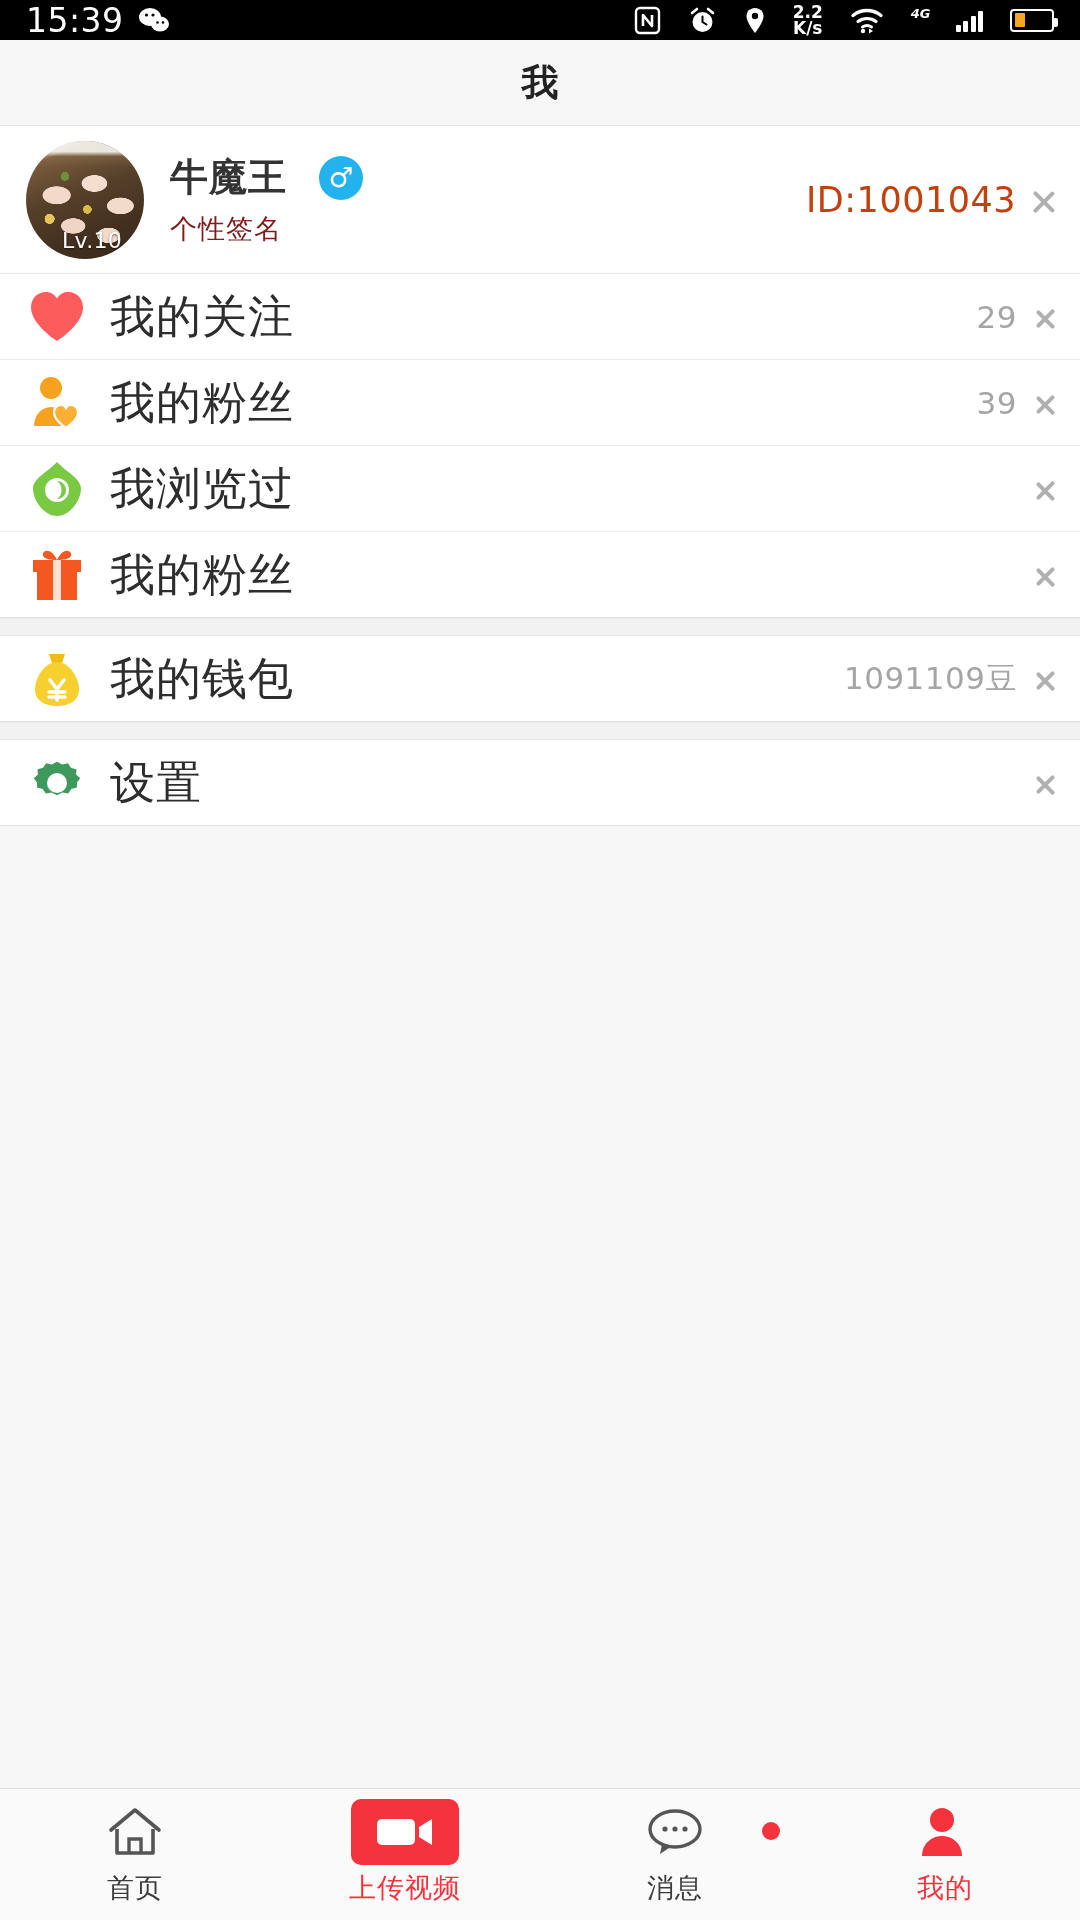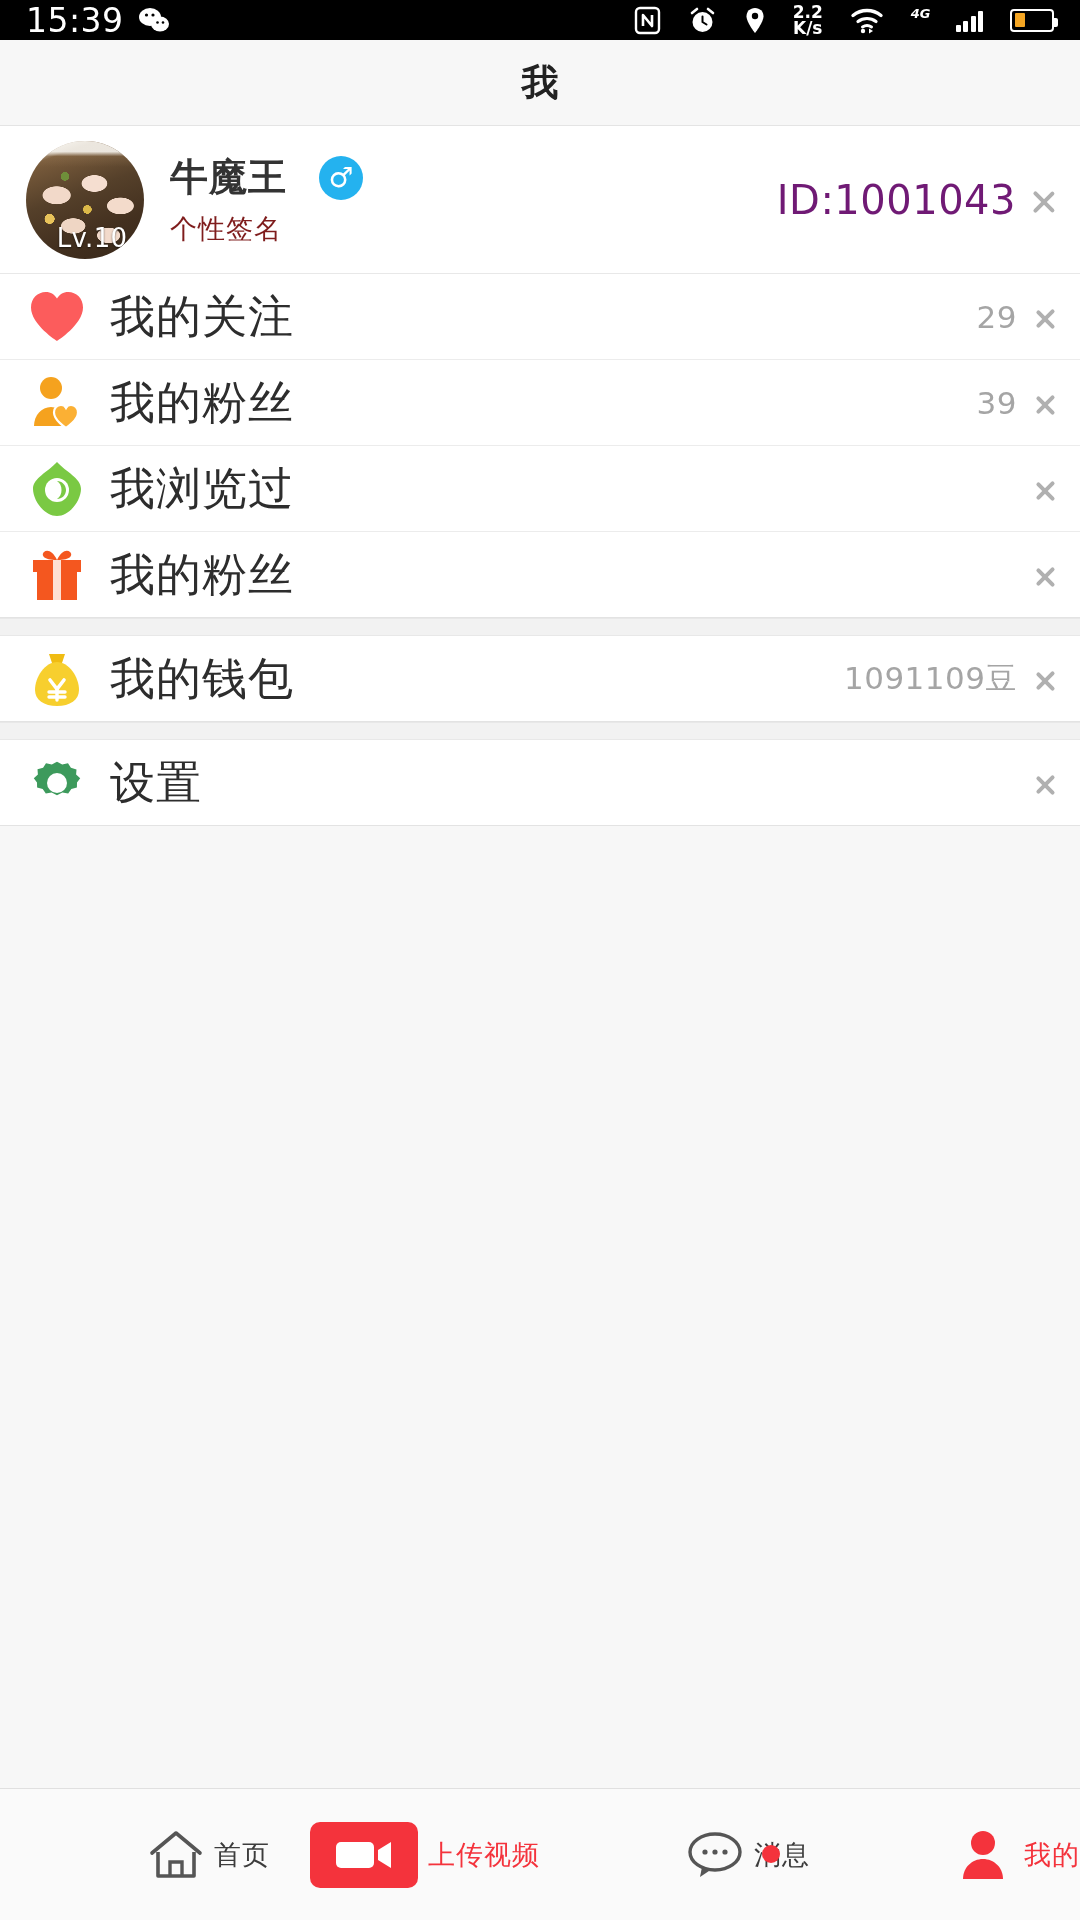--- a/index.html
+++ b/index.html
@@ -59,34 +59,34 @@
       radial-gradient(circle 6px at 52% 58%, #dcb949 0 70%, transparent 74%),
       radial-gradient(circle 6px at 33% 30%, #6f8f3a 0 70%, transparent 74%),
       linear-gradient(160deg,#efe9e2 0%, #e6ded3 9%, #7a5c3c 16%, #55402a 44%, #43301f 72%, #38281a 100%);
   }
   .avatar-img::before{
     content:""; position:absolute; inset:0;
     background:linear-gradient(180deg, rgba(245,242,236,.92) 0 9%, rgba(160,130,95,.25) 13%, transparent 22%);
   }
   .lvl {
     position:absolute; left:14px; right:0; bottom:6px; text-align:center;
-    color:#fff; font-size:26px; font-weight:500; text-shadow:0 1px 2px rgba(0,0,0,.6);
+    color:#fff; font-size:22px; font-weight:500; text-shadow:0 1px 2px rgba(0,0,0,.6);
     letter-spacing:.3px;
   }
   .pinfo { margin-left:26px; display:flex; flex-direction:column; justify-content:center; gap:8px; }
   .nameline { display:flex; align-items:center; gap:32px; }
   .uname { font-size:38px; color:#333; font-weight:600; letter-spacing:1px; }
   .gender {
     width:44px; height:44px; border-radius:50%; background:#24b2ef;
     display:flex; align-items:center; justify-content:center;
     color:#fff; font-size:28px; font-weight:600; line-height:1;
   }
   .sign { font-size:27px; color:#7f1d1d; letter-spacing:1px; }
   .pright { margin-left:auto; display:flex; align-items:center; gap:16px; }
-  .pid { font-size:40px; color:#701a75; letter-spacing:.5px; }
+  .pid { font-size:35px; color:#c2410c; letter-spacing:.5px; }
 
   
   .chev { width:19px; height:34px; position:relative; flex:none; }
   .chev::before, .chev::after {
     content:""; position:absolute; left:2px; width:24px; height:4px;
     background:#b0b0b0; border-radius:2px;
   }
   .chev::before { top:9px;  transform:rotate(45deg);  transform-origin:left center; }
   .chev::after  { top:25px; transform:rotate(-45deg); transform-origin:left center; }
   .chev.big { width:22px; height:40px; }
@@ -106,21 +106,21 @@
   .rright { margin-left:auto; display:flex; align-items:center; gap:18px; }
   .rvalue { font-size:31px; color:#a5a5a5; letter-spacing:.5px; }
 
   .filler { flex:1; background:#f7f7f7; }
 
   
   .tabbar {
     height:132px; background:#fafafa; border-top:1px solid #e0e0e0;
     display:flex; align-items:center; flex:none;
   }
-  .tab { flex:1; display:flex; flex-direction:row; align-items:center; justify-content:flex-end; gap:10px; position:relative; }
+  .tab { flex:1; display:flex; flex-direction:column; align-items:center; justify-content:flex-start; gap:10px; position:relative; }
   .tab .tlabel { font-size:27px; color:#3c3c3c; letter-spacing:1px; }
   .tab.active .tlabel { color:#f4333c; }
   .ticon { height:56px; display:flex; align-items:center; justify-content:center; }
   .upload-btn {
     width:108px; height:66px; background:#f4333c; border-radius:10px;
     display:flex; align-items:center; justify-content:center;
   }
   .dot { position:absolute; width:18px; height:18px; border-radius:50%; background:#f4333c; }
 </style>
 </head>

